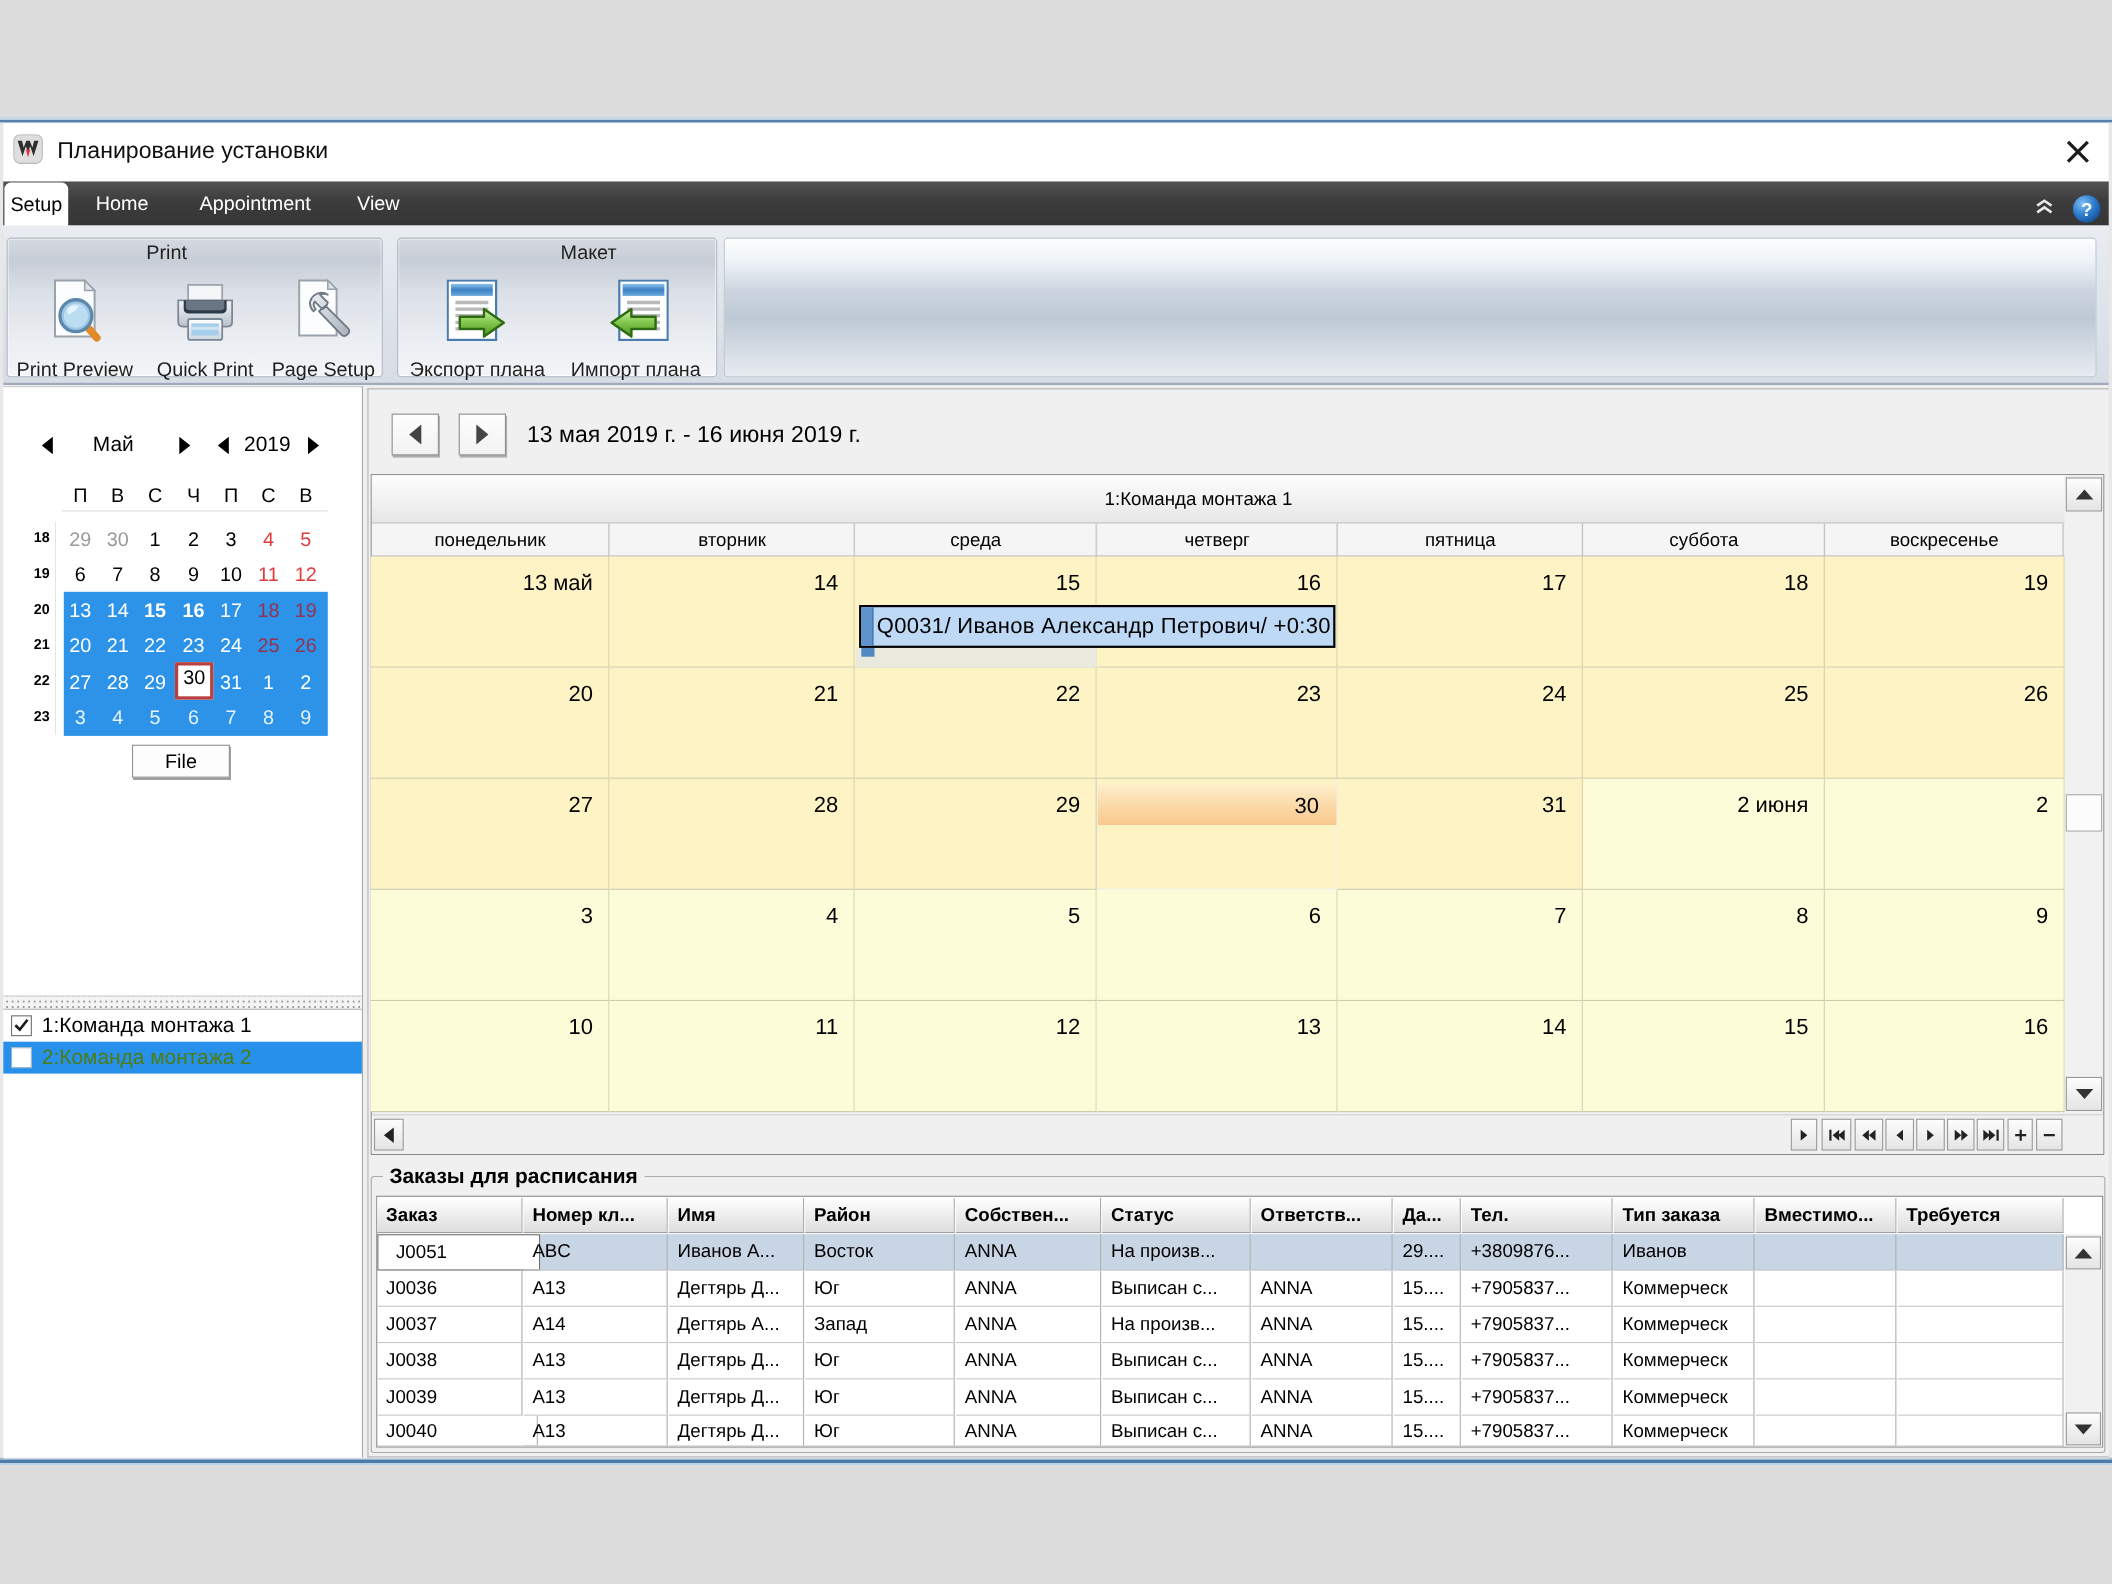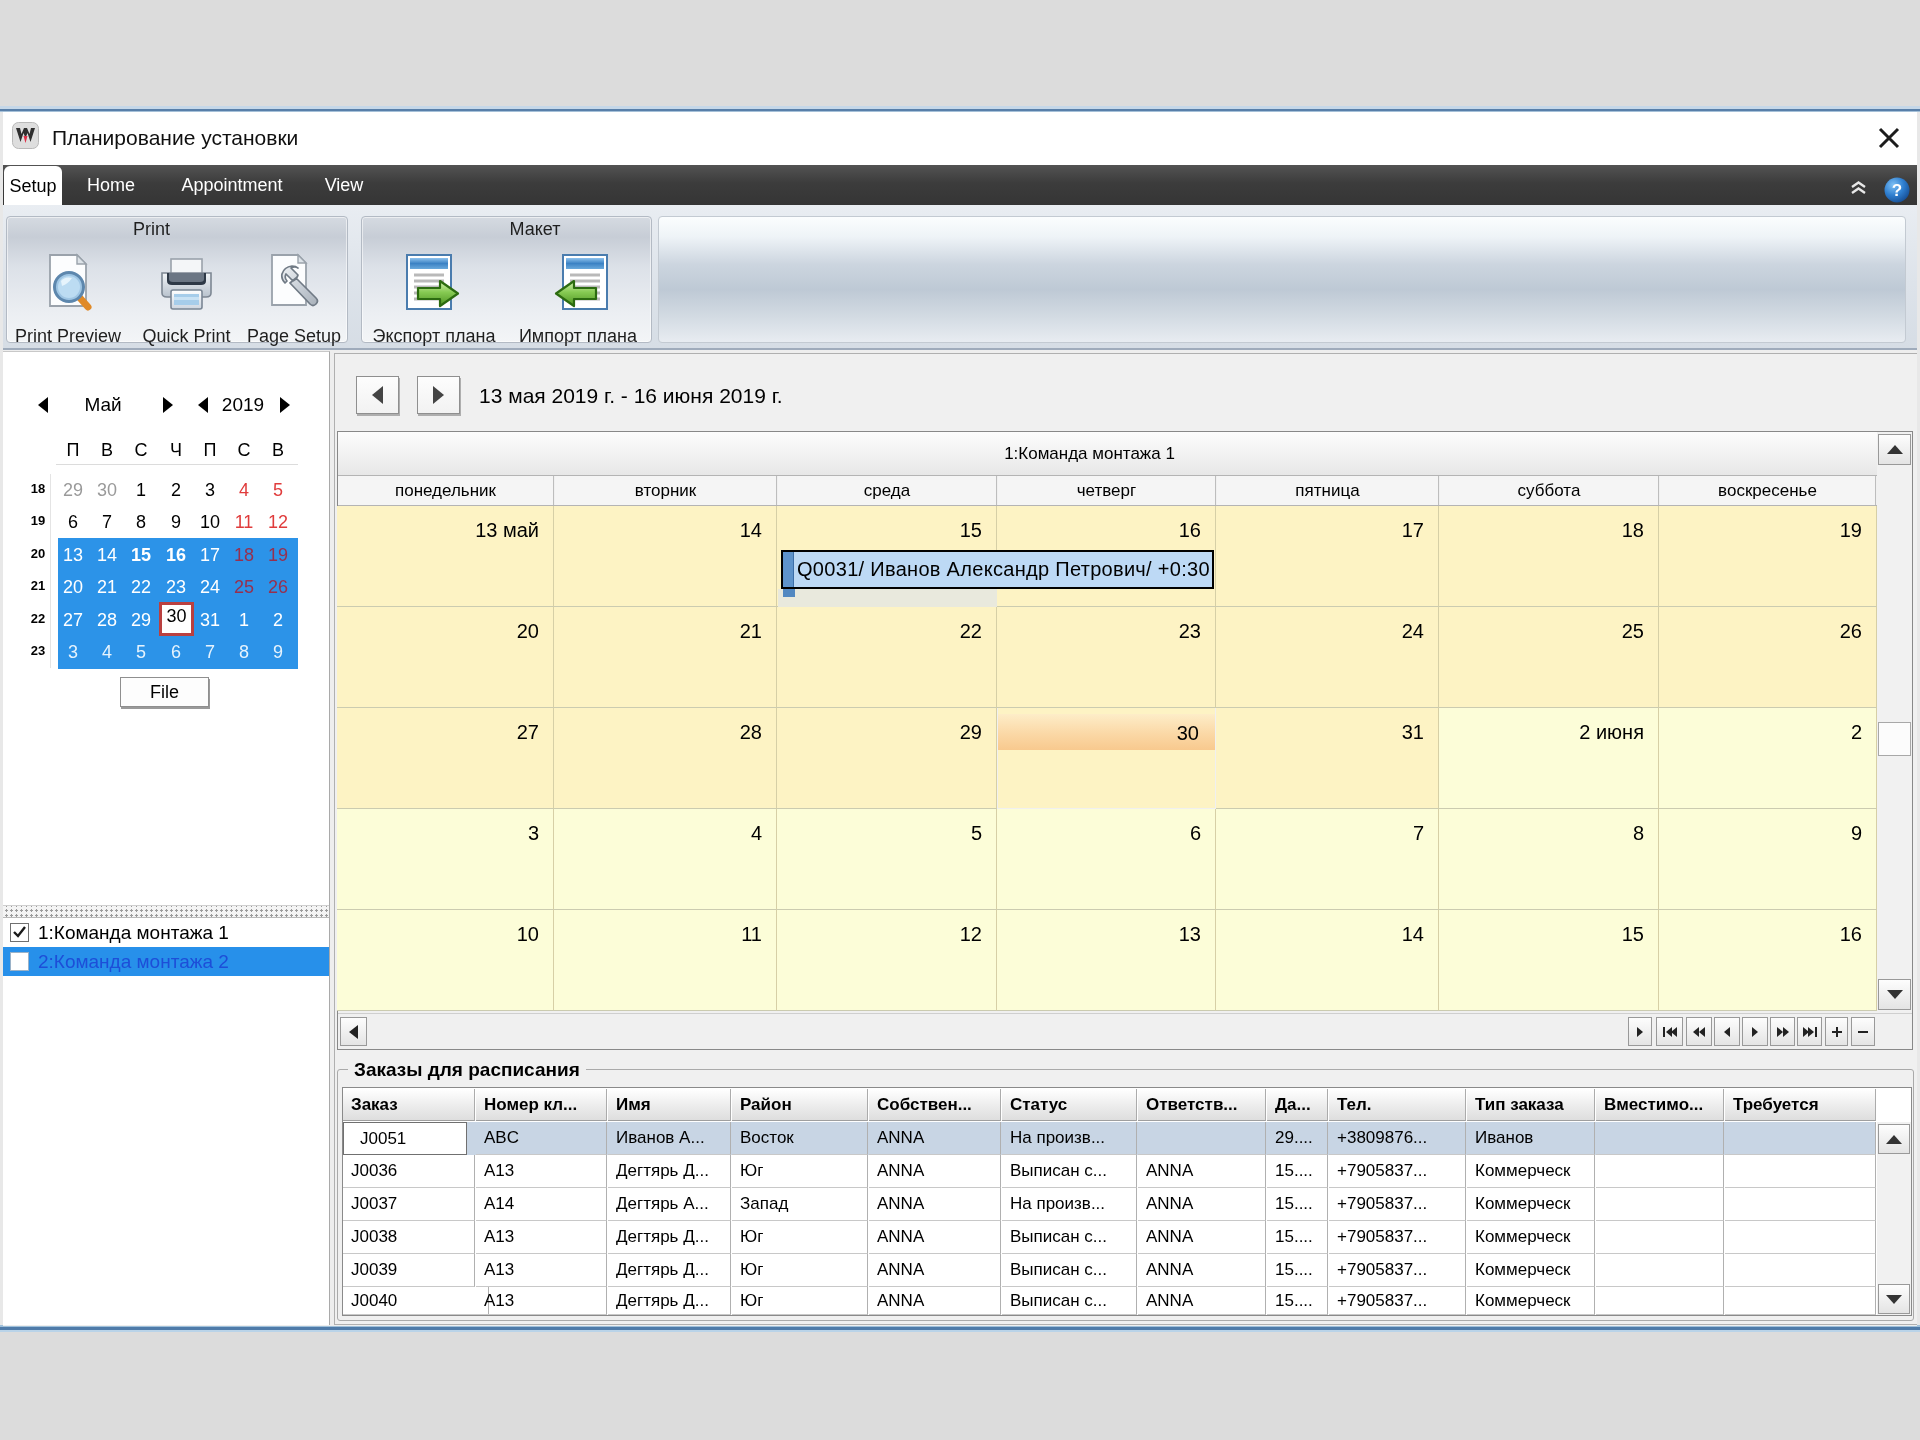--- a/index.html
+++ b/index.html
@@ -242,21 +242,21 @@
 <div class="a" style="left:3px;top:905px;width:326px;height:13px;background:#f4f4f4;border-top:1px solid #cfcfcf;border-bottom:1px solid #b9b9b9;background-image:radial-gradient(circle,#9a9a9a 1.1px,transparent 1.2px);background-size:5px 5px;background-position:1px 2px;"></div>
 
 <div class="a" style="left:10px;top:923px;width:19px;height:19px;background:#fff;border:1px solid #707070;">
 <svg width="17" height="17" viewBox="0 0 17 17">
       <path d="M3 8 L7 12 L14 3" fill="none" stroke="#1a1a1a" stroke-width="2.4"></path>
     </svg>
 </div>
 <div class="a" style="left:38px;top:922px;font-size:19px;">1:Команда монтажа 1</div>
 <div class="a" style="left:3px;top:947px;width:326px;height:29px;background:#2790ea;"></div>
 <div class="a" style="left:10px;top:952px;width:19px;height:19px;background:#fff;border:1px solid #9ab2c8;"></div>
-<div class="a" style="left:38px;top:951px;font-size:19px;color:#1d4ed8;">2:Команда монтажа 2</div>
+<div class="a" style="left:38px;top:951px;font-size:19px;color:#4d7c0f;">2:Команда монтажа 2</div>
 
 <div class="a" style="left:334px;top:353px;width:1583px;height:972px;background:#f0f0f0;border:1px solid #b0b0b0;border-right:none;"></div>
 <style>
  .nbt { position:absolute; width:43px; height:38px; background:linear-gradient(180deg,#fdfdfd,#f2f2f2); border:1px solid #8f8f8f; box-shadow:1px 2px 0 #aeaeae; display:flex;align-items:center;justify-content:center; }
  .sbt { position:absolute; background:linear-gradient(180deg,#fdfdfd,#e4e4e4); border:1px solid #999; display:flex;align-items:center;justify-content:center; }
  .dhc { position:absolute; top:476px; height:30px; background:#f5f5f5; border-right:1px solid #bdbdbd; font-size:17px; display:flex;align-items:center;justify-content:center; }
  .dn { position:absolute; text-align:right; font-size:20px; padding-right:11px; }
 </style>
 <div class="nbt" style="left:356px;top:376px;">
     <span class="tri" style="border-top:9px solid transparent;border-bottom:9px solid transparent;border-right:11px solid #444;"></span>
@@ -432,21 +432,21 @@
 <div class="thc" style="left:732px;top:1089px;width:136px;">Район</div>
 <div class="thc" style="left:869px;top:1089px;width:132px;">Собствен...</div>
 <div class="thc" style="left:1002px;top:1089px;width:135px;">Статус</div>
 <div class="thc" style="left:1138px;top:1089px;width:128px;">Ответств...</div>
 <div class="thc" style="left:1267px;top:1089px;width:61px;">Да...</div>
 <div class="thc" style="left:1329px;top:1089px;width:137px;">Тел.</div>
 <div class="thc" style="left:1467px;top:1089px;width:128px;">Тип заказа</div>
 <div class="thc" style="left:1596px;top:1089px;width:128px;">Вместимо...</div>
 <div class="thc" style="left:1725px;top:1089px;width:151px;">Требуется</div>
 <div class="a" style="left:343px;top:1122px;width:1533px;height:33px;background:#c8d5e4;"></div>
-<div class="tc" style="left:343px;top:1122px;width:124px;height:33px;background:#fff;border:1px solid #707070;padding-left:16px;">J0051</div>
+<div class="tc" style="left:343px;top:1122px;width:148px;height:33px;background:#fff;border:1px solid #707070;padding-left:16px;">J0051</div>
 <div class="tc" style="left:476px;top:1122px;width:131px;height:33px;">ABC</div>
 <div class="tc" style="left:608px;top:1122px;width:123px;height:33px;">Иванов А...</div>
 <div class="tc" style="left:732px;top:1122px;width:136px;height:33px;">Восток</div>
 <div class="tc" style="left:869px;top:1122px;width:132px;height:33px;">ANNA</div>
 <div class="tc" style="left:1002px;top:1122px;width:135px;height:33px;">На произв...</div>
 <div class="tc" style="left:1138px;top:1122px;width:128px;height:33px;"></div>
 <div class="tc" style="left:1267px;top:1122px;width:61px;height:33px;">29....</div>
 <div class="tc" style="left:1329px;top:1122px;width:137px;height:33px;">+3809876...</div>
 <div class="tc" style="left:1467px;top:1122px;width:128px;height:33px;">Иванов</div>
 <div class="tc" style="left:1596px;top:1122px;width:128px;height:33px;"></div>

